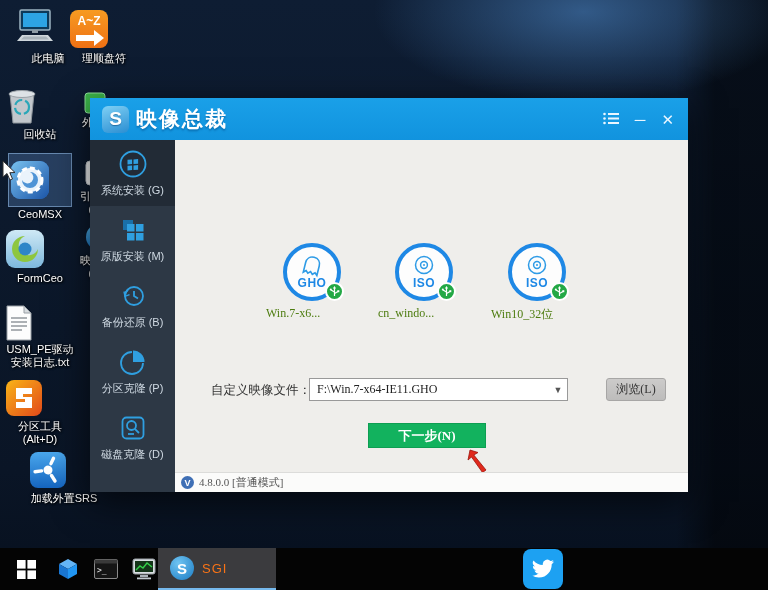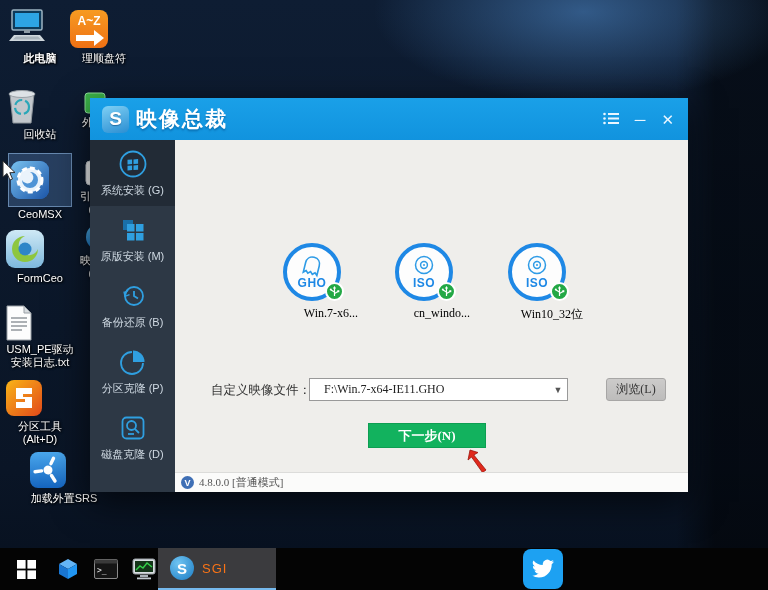--- a/index.html
+++ b/index.html
@@ -40,38 +40,38 @@
   .side-item.active { background:#222b36; }
   .side-item .slbl { font-size:11px; color:#cfd9e2; }
 
   .content { position:absolute; left:85px; top:42px; right:0; bottom:20px; background:#efeeeb; }
   .statusbar { position:absolute; left:85px; right:0; bottom:0; height:20px; background:#fbfbfa;
     border-top:1px solid #dcdcda; display:flex; align-items:center; padding-left:6px; gap:5px; }
   .vbadge { width:13px; height:13px; border-radius:50%; background:#3f6fb5; color:#fff;
     font-size:9px; font-weight:bold; display:flex; align-items:center; justify-content:center; }
   .sb-text { font-size:11px; color:#555; font-family:"Liberation Serif","DejaVu Serif",serif; }
 
-  .gal-item { position:absolute; top:103px; width:92px; text-align:right; cursor:pointer; }
+  .gal-item { position:absolute; top:103px; width:92px; text-align:left; cursor:pointer; }
   .disc { position:relative; width:58px; height:58px; margin:0 auto; border-radius:50%;
     background:#fdfdfd; border:4px solid #1e88e5; display:flex; flex-direction:column;
     align-items:center; justify-content:center; }
   .disc .fmt { color:#1e88e5; font-weight:bold; font-size:12px; letter-spacing:.5px;
     margin-top:-2px; }
   .usb-badge { position:absolute; right:-7px; bottom:-4px; width:19px; height:19px;
     border-radius:50%; background:#23a845; border:2px solid #fff; display:flex;
     align-items:center; justify-content:center; }
-  .gal-lbl { margin-top:5px; font-size:12px; color:#000000;
+  .gal-lbl { margin-top:5px; font-size:12px; color:#4d7c0f;
     font-family:"Liberation Serif","DejaVu Serif",serif; }
 
   .form-row { position:absolute; left:0; top:238px; width:100%; height:24px;
     font-family:"Liberation Serif","DejaVu Serif",serif; }
   .form-lbl { position:absolute; left:36px; top:4px; font-size:12.5px; color:#333; }
   .combo { position:absolute; left:134px; top:0; width:259px; height:23px; background:#fff;
     border:1px solid #999; display:flex; align-items:center; cursor:text; }
-  .combo .val { flex:1; font-size:12px; color:#222; padding-left:14px; white-space:nowrap;
+  .combo .val { flex:1; font-size:12px; color:#222; padding-left:7px; white-space:nowrap;
     overflow:hidden; }
   .combo .caret { width:18px; text-align:center; color:#555; font-size:9px; cursor:pointer; }
   .browse-btn { position:absolute; left:404px; top:0; width:60px; height:23px;
     background:linear-gradient(180deg,#cccbca,#bdbcbb); border:1px solid #a7a6a5;
     border-radius:3px; font-size:12px; color:#333; display:flex; align-items:center;
     justify-content:center; cursor:pointer;margin-left:27px; }
   .next-btn { position:absolute; left:193px; top:283px; width:118px; height:25px;
     background:#12b25e; border:1px solid #0d9e52; color:#fff; font-size:13px;
     font-weight:bold; display:flex; align-items:center; justify-content:center;
     cursor:pointer; font-family:"Liberation Serif","DejaVu Serif",serif; }
@@ -86,21 +86,21 @@
     background:radial-gradient(circle at 35% 30%,#6fc4f2,#1c7cc4); color:#fff;
     font-weight:bold; font-size:15px; display:flex; align-items:center; justify-content:center; }
   .sgi-text { color:#f97316; font-size:13px; letter-spacing:1px; }
   .twitter { left:523px; width:40px; height:40px; top:1px; border-radius:8px; background:#1da1f2; }
 </style>
 </head>
 <body>
 
 <div class="screen">
 
-  <div class="dicon" style="left:4px;top:8px;font-weight:bold;">
+  <div class="dicon" style="left:12px;top:8px;">
     <div class="glyph">
       <svg width="46" height="42" viewBox="0 0 46 42">
         <rect x="8" y="2" width="30" height="20" rx="1.5" fill="#0d3a5a" stroke="#9db4c2" stroke-width="1.5"></rect>
         <rect x="11" y="5" width="24" height="14" fill="#2da4e4"></rect>
         <rect x="20" y="22" width="6" height="3" fill="#8d9ba5"></rect>
         <polygon points="10,27 36,27 41,33 5,33" fill="#cfd7dc"></polygon>
         <polygon points="12,28.5 34,28.5 37,31.5 9,31.5" fill="#a9b4bb"></polygon>
       </svg>
     </div>
     <div class="lbl">此电脑</div>

